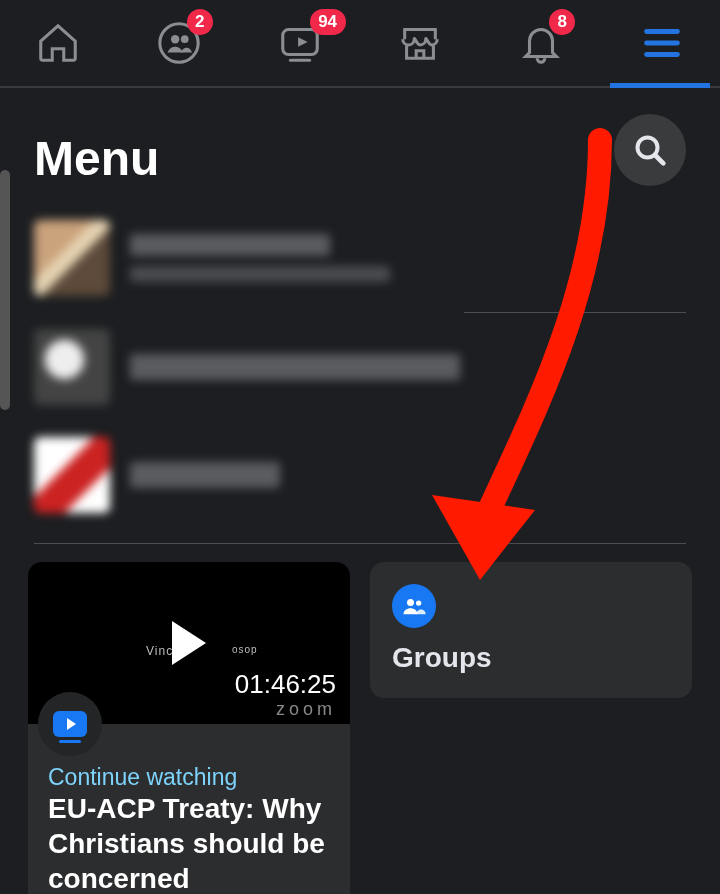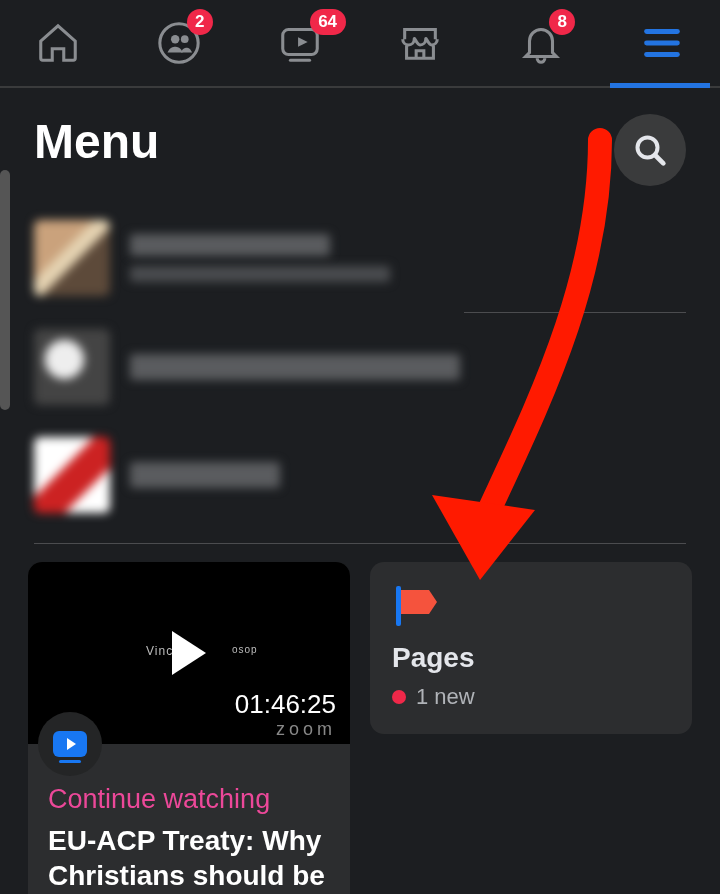--- a/index.html
+++ b/index.html
@@ -50,21 +50,21 @@
     position: absolute;
     bottom: -2px;
     right: 10px;
     width: 100px;
     height: 5px;
     background: #2374e1;
   }
   
   .menu-header {
     display: flex;
-    align-items: flex-start;
+    align-items: flex-end;
     justify-content: space-between;
     padding: 26px 34px 10px 34px;
   }
   .menu-header h1 {
     font-size: 48px;
     font-weight: 800;
     color: #fff;
   }
   .search-btn {
     width: 72px; height: 72px;
@@ -109,21 +109,21 @@
   }
   .card {
     background: #2c2d2f;
     border-radius: 14px;
     overflow: hidden;
   }
   
   .cw-thumb {
     position: relative;
     background: #000;
-    height: 182px;
+    height: 162px;
   }
   .play-triangle {
     position: absolute; left:50%; top:50%; transform: translate(-50%,-50%);
     width:0; height:0;
     border-left: 34px solid #fff;
     border-top: 22px solid transparent;
     border-bottom: 22px solid transparent;
   }
   .thumb-text-l {
     position:absolute; top:82px; left:118px; color:#bbb; font-size:12px; letter-spacing:1px;
@@ -148,21 +148,21 @@
   }
   .watch-icon-inner::after{
     content:""; width:0; height:0;
     border-left:9px solid #fff; border-top:6px solid transparent; border-bottom:6px solid transparent;
     margin-left:2px;
   }
   .watch-icon-inner::before {
     content:""; position:absolute; bottom:-6px; left:6px; width:22px; height:3px; background:#1877f2; border-radius:2px;
   }
   .cw-body { padding: 40px 20px 20px 20px; }
-  .cw-sub { color:#ec4899; font-size:27px; margin-bottom:8px; }
+  .cw-sub { color:#7dd3fc; font-size:23px; margin-bottom:0; }
   .cw-title { color:#fff; font-size:28px; font-weight:600; line-height:1.25; }
   
   .right-col { display:flex; flex-direction:column; gap:18px; }
   .tile {
     background:#2c2d2f; border-radius:14px; padding:22px 22px 24px 22px;
     display:flex; flex-direction:column; gap:10px;
   }
   .tile-icon { width:44px; height:44px; display:flex; align-items:center; justify-content:center; }
   .groups-icon { background:#1877f2; border-radius:50%; }
   .groups-icon svg { width:28px; height:28px; }
@@ -207,21 +207,21 @@
           <path d="M13 17c.7-2 2-2.5 3-2.5s2 .5 2.8 2.5z" fill="#8a8d91"></path>
         </svg>
       <span class="badge">2</span>
     </div>
     <div class="nav-item">
       <svg viewBox="0 0 24 24">
           <rect x="3" y="5" width="18" height="13" rx="3" fill="none" stroke="#8a8d91" stroke-width="1.6"></rect>
           <path d="M11 9l5 2.5-5 2.5z" fill="#8a8d91"></path>
           <line x1="7" y1="21" x2="17" y2="21" stroke="#8a8d91" stroke-width="1.6" stroke-linecap="round"></line>
         </svg>
-      <span class="badge wide">64</span>
+      <span class="badge wide">94</span>
     </div>
     <div class="nav-item">
       <svg viewBox="0 0 24 24">
           <path fill="none" stroke="#8a8d91" stroke-width="1.6" d="M4 10V5h16v5M3 10c0 1.7 1.3 3 3 3s3-1.3 3-3 1.3 3 3 3 3-1.3 3-3 1.3 3 3 3 3-1.3 3-3M5 13v7h14v-7M10 20v-4h4v4"></path>
         </svg>
     </div>
     <div class="nav-item">
       <svg viewBox="0 0 24 24">
           <path fill="none" stroke="#8a8d91" stroke-width="1.6" d="M6 17V11a6 6 0 1 1 12 0v6l2 2H4zM10 20a2 2 0 0 0 4 0"></path>
         </svg>
@@ -286,32 +286,32 @@
           <div class="watch-icon-inner"></div>
         </div>
       </div>
       <div class="cw-body">
         <div class="cw-sub">Continue watching</div>
         <div class="cw-title">EU-ACP Treaty: Why Christians should be concerned</div>
       </div>
     </div>
 
     <div class="right-col">
-
       <div class="tile">
-        <div class="tile-icon pages-flag">
-          <div class="pole"></div>
-            <div class="flag"></div>
+        <div class="tile-icon groups-icon">
+          <svg viewBox="0 0 24 24">
+              <circle cx="9" cy="9" r="3" fill="#fff"></circle>
+              <circle cx="16" cy="9.5" r="2.3" fill="#fff"></circle>
+              <path d="M3 19c0-3 3-5 6-5s6 2 6 5z" fill="#fff"></path>
+              <path d="M14 19c0-2.5 2-4 4-4s4 1.5 4 4z" fill="#fff" opacity=".85"></path>
+            </svg>
         </div>
-        <div class="tile-label">Pages</div>
-        <div class="tile-sub">
-          <span class="red-dot"></span>
-          <span>1 new</span>
-        </div>
-      </div>
+        <div class="tile-label">Groups</div>
+      </div>
+
     </div>
 
   </div>
 
   <div class="arrow-wrap">
     <svg viewBox="0 0 200 460">
       <path d="M170 0 C 170 150, 100 280, 50 390" stroke="#ff1a00" stroke-width="24" fill="none" stroke-linecap="round"></path>
       <polygon points="50,440 2,355 105,370" fill="#ff1a00"></polygon>
     </svg>
   </div>

